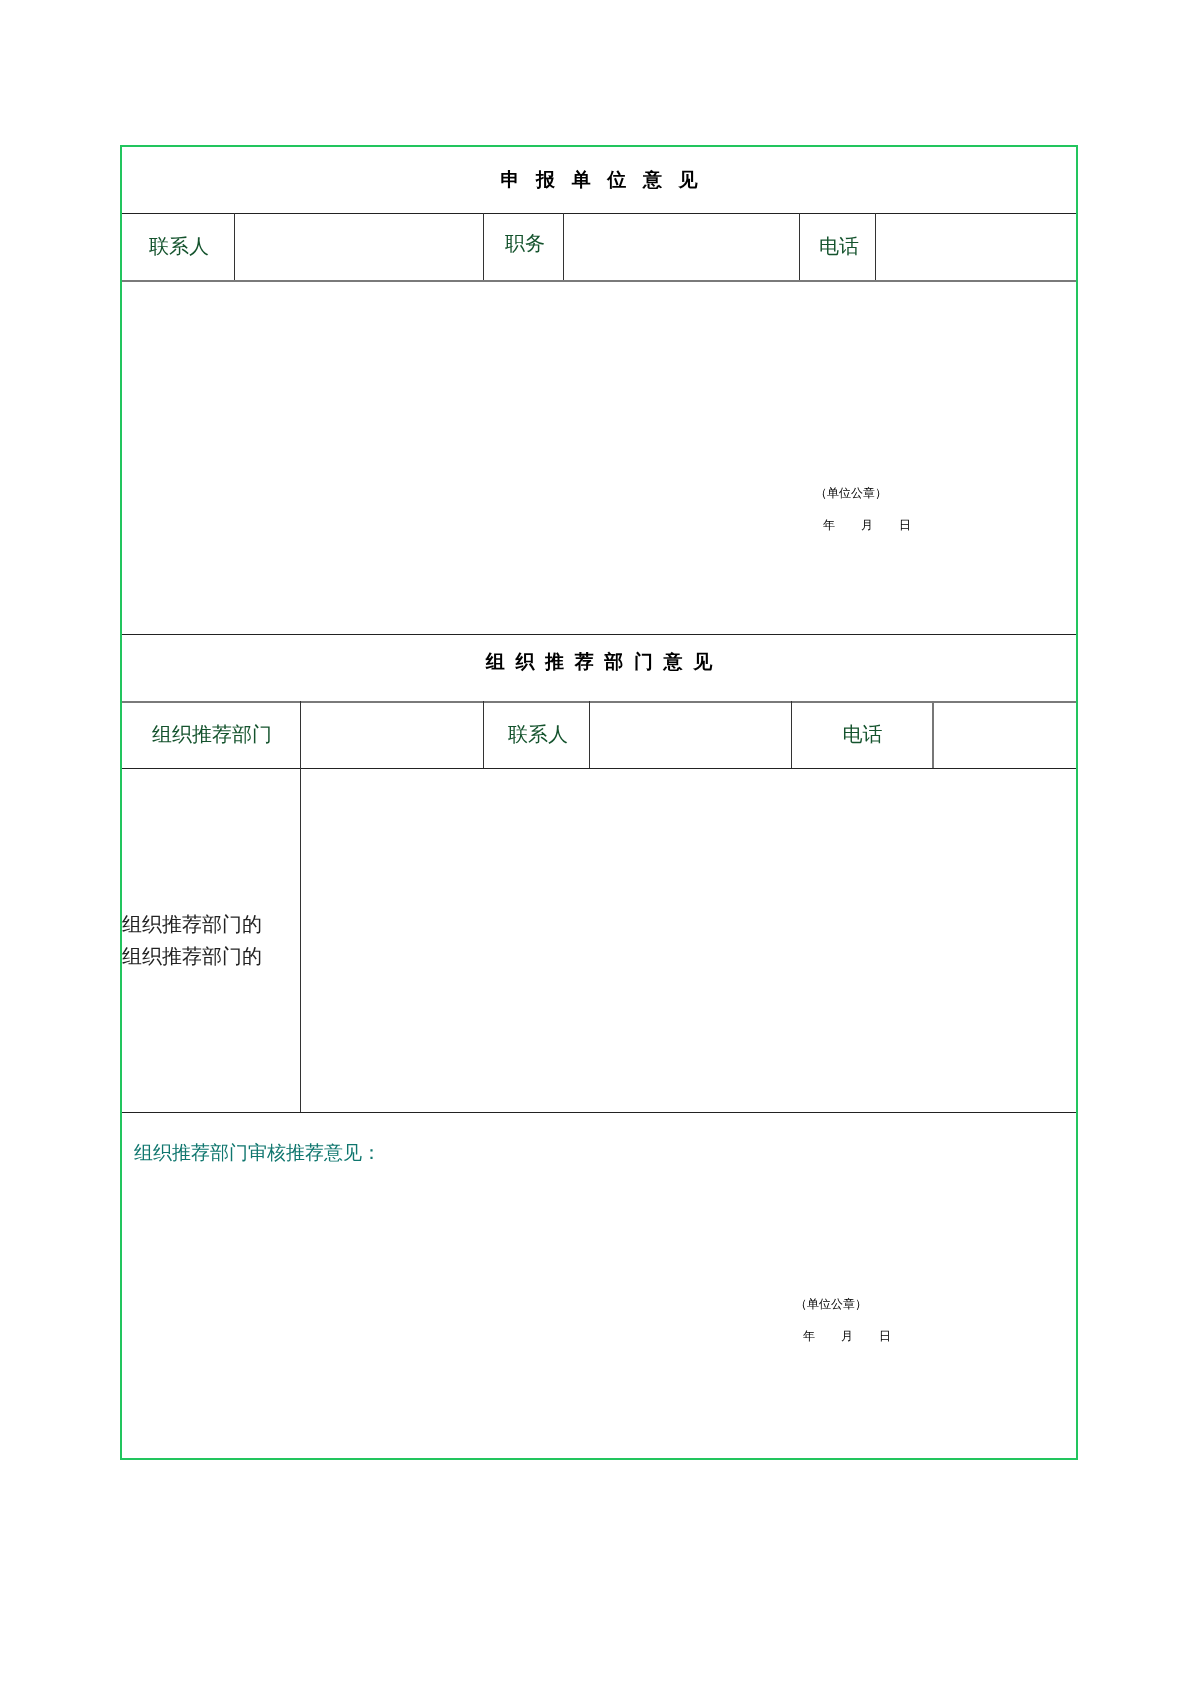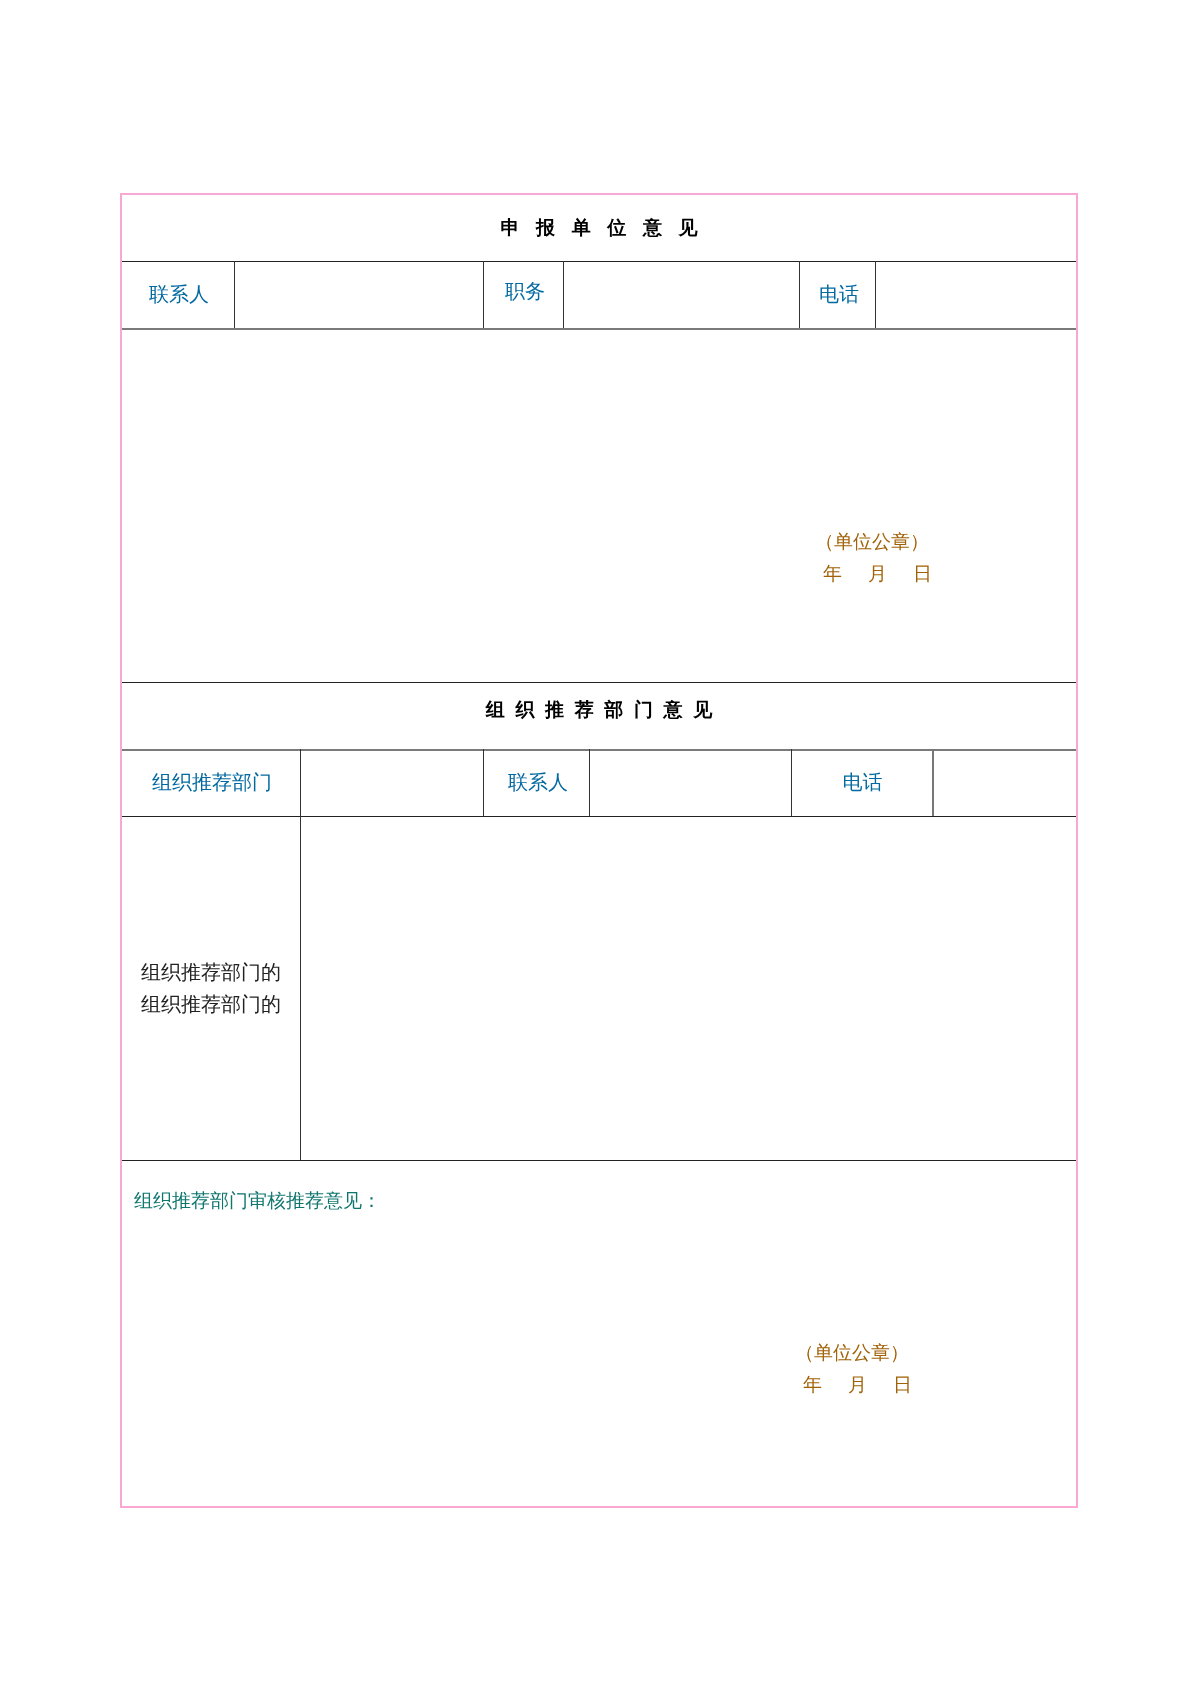--- a/index.html
+++ b/index.html
@@ -1,30 +1,30 @@
 <!DOCTYPE html>
 <html><head>
 <meta charset="utf-8">
 <style>
   html, body { margin:0; padding:0; background:#ffffff; }
   body { width:1199px; height:1696px; position:relative; overflow:hidden;
          font-family: "DejaVu Serif", "Liberation Serif", serif; color:#111; }
   .form { position:absolute; left:120px; top:145px; width:958px; height:1315px;
-          border:2px solid #f9a8d4; box-sizing:border-box;margin-top:48px; }
+          border:2px solid #22c55e; box-sizing:border-box; }
   .hline { position:absolute; left:0; right:0; height:0; border-top:1.5px solid #222; }
   .hline.g { border-top:2.5px solid #7a7a7a; }
   .vline { position:absolute; width:0; border-left:1.5px solid #333; }
   .cell { position:absolute; display:flex; align-items:center; justify-content:center;
-          font-size:20px; color:#0369a1; }
+          font-size:20px; color:#14532d; }
   .sec-title { position:absolute; left:0; right:0; display:flex; align-items:center; justify-content:center;
                font-family:"DejaVu Sans", "Liberation Sans", sans-serif; font-weight:bold; font-size:19px; color:#000; }
-  .stamp { position:absolute; font-size:19px; color:#a16207; line-height:32px; }
+  .stamp { position:absolute; font-size:12px; color:#000000; line-height:32px; }
   .stamp .date { letter-spacing:0; }
   .stamp .date span { display:inline-block; }
-  .multiline { position:absolute; font-size:20px; line-height:32px; color:#222; text-align:center; }
+  .multiline { position:absolute; font-size:20px; line-height:32px; color:#222; text-align:left; }
   .note { position:absolute; font-size:19px; color:#0f766e; }
 </style>
 </head>
 <body>
 
 <div class="form">
 
   <div class="sec-title" style="top:0; height:66px; word-spacing:10px;">申 报 单 位 意 见</div>
   <div class="hline" style="top:66px;"></div>
 

